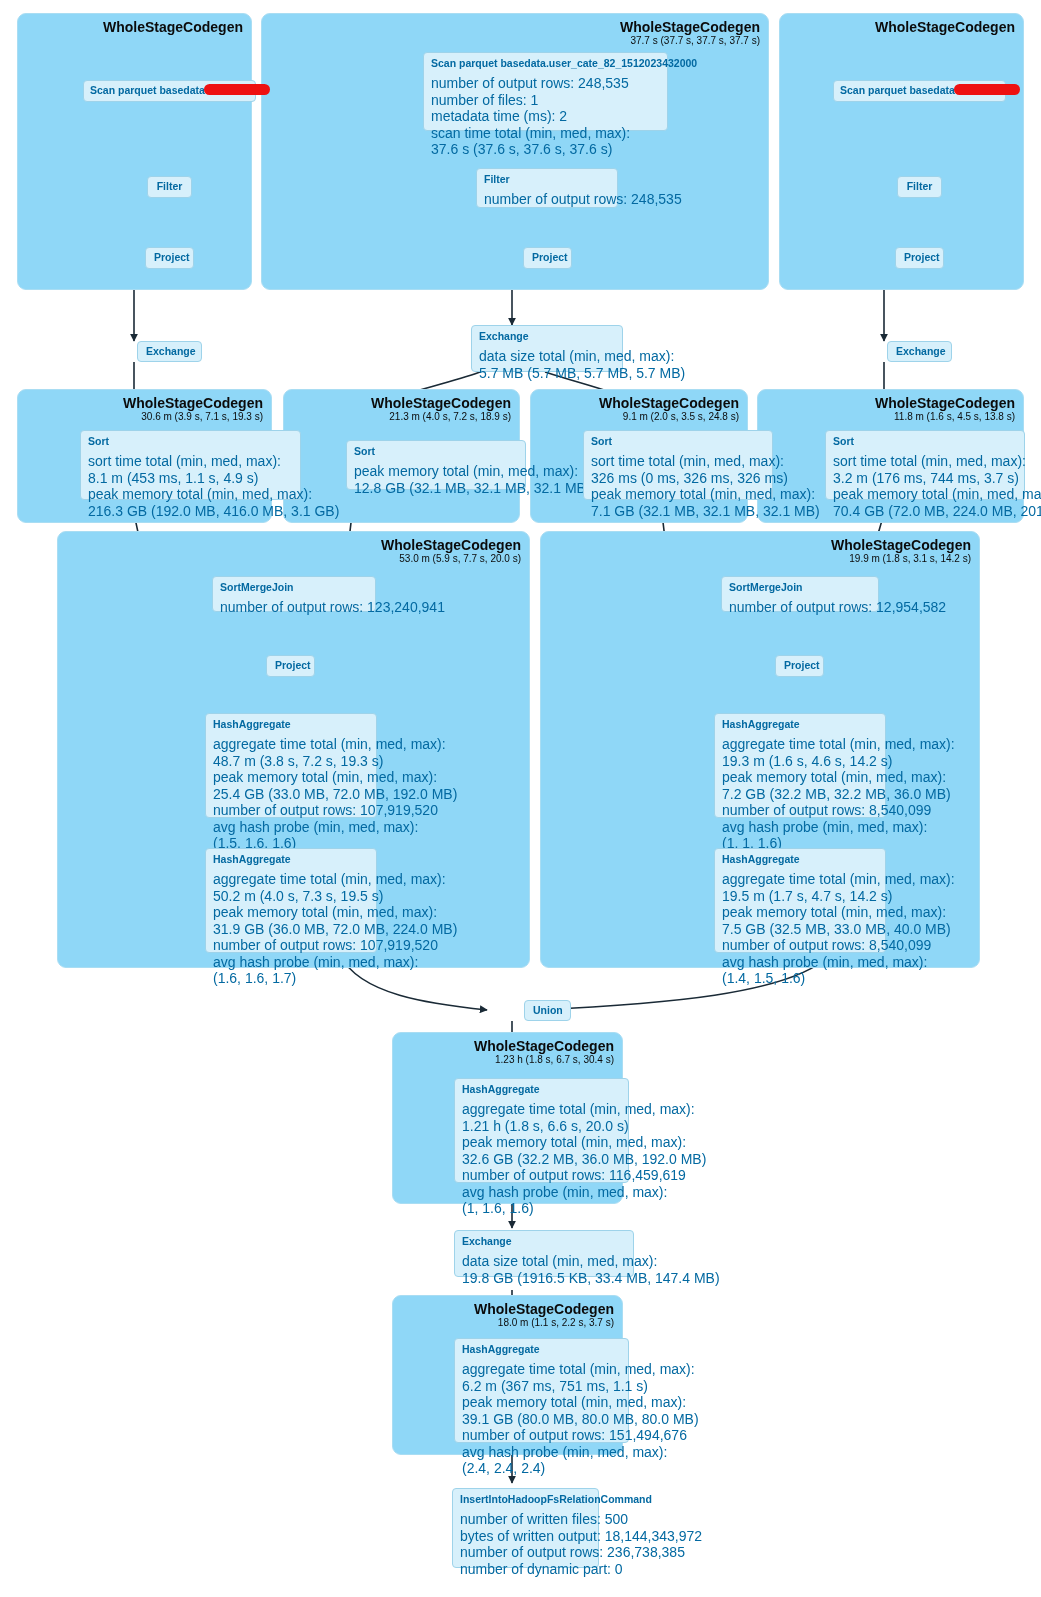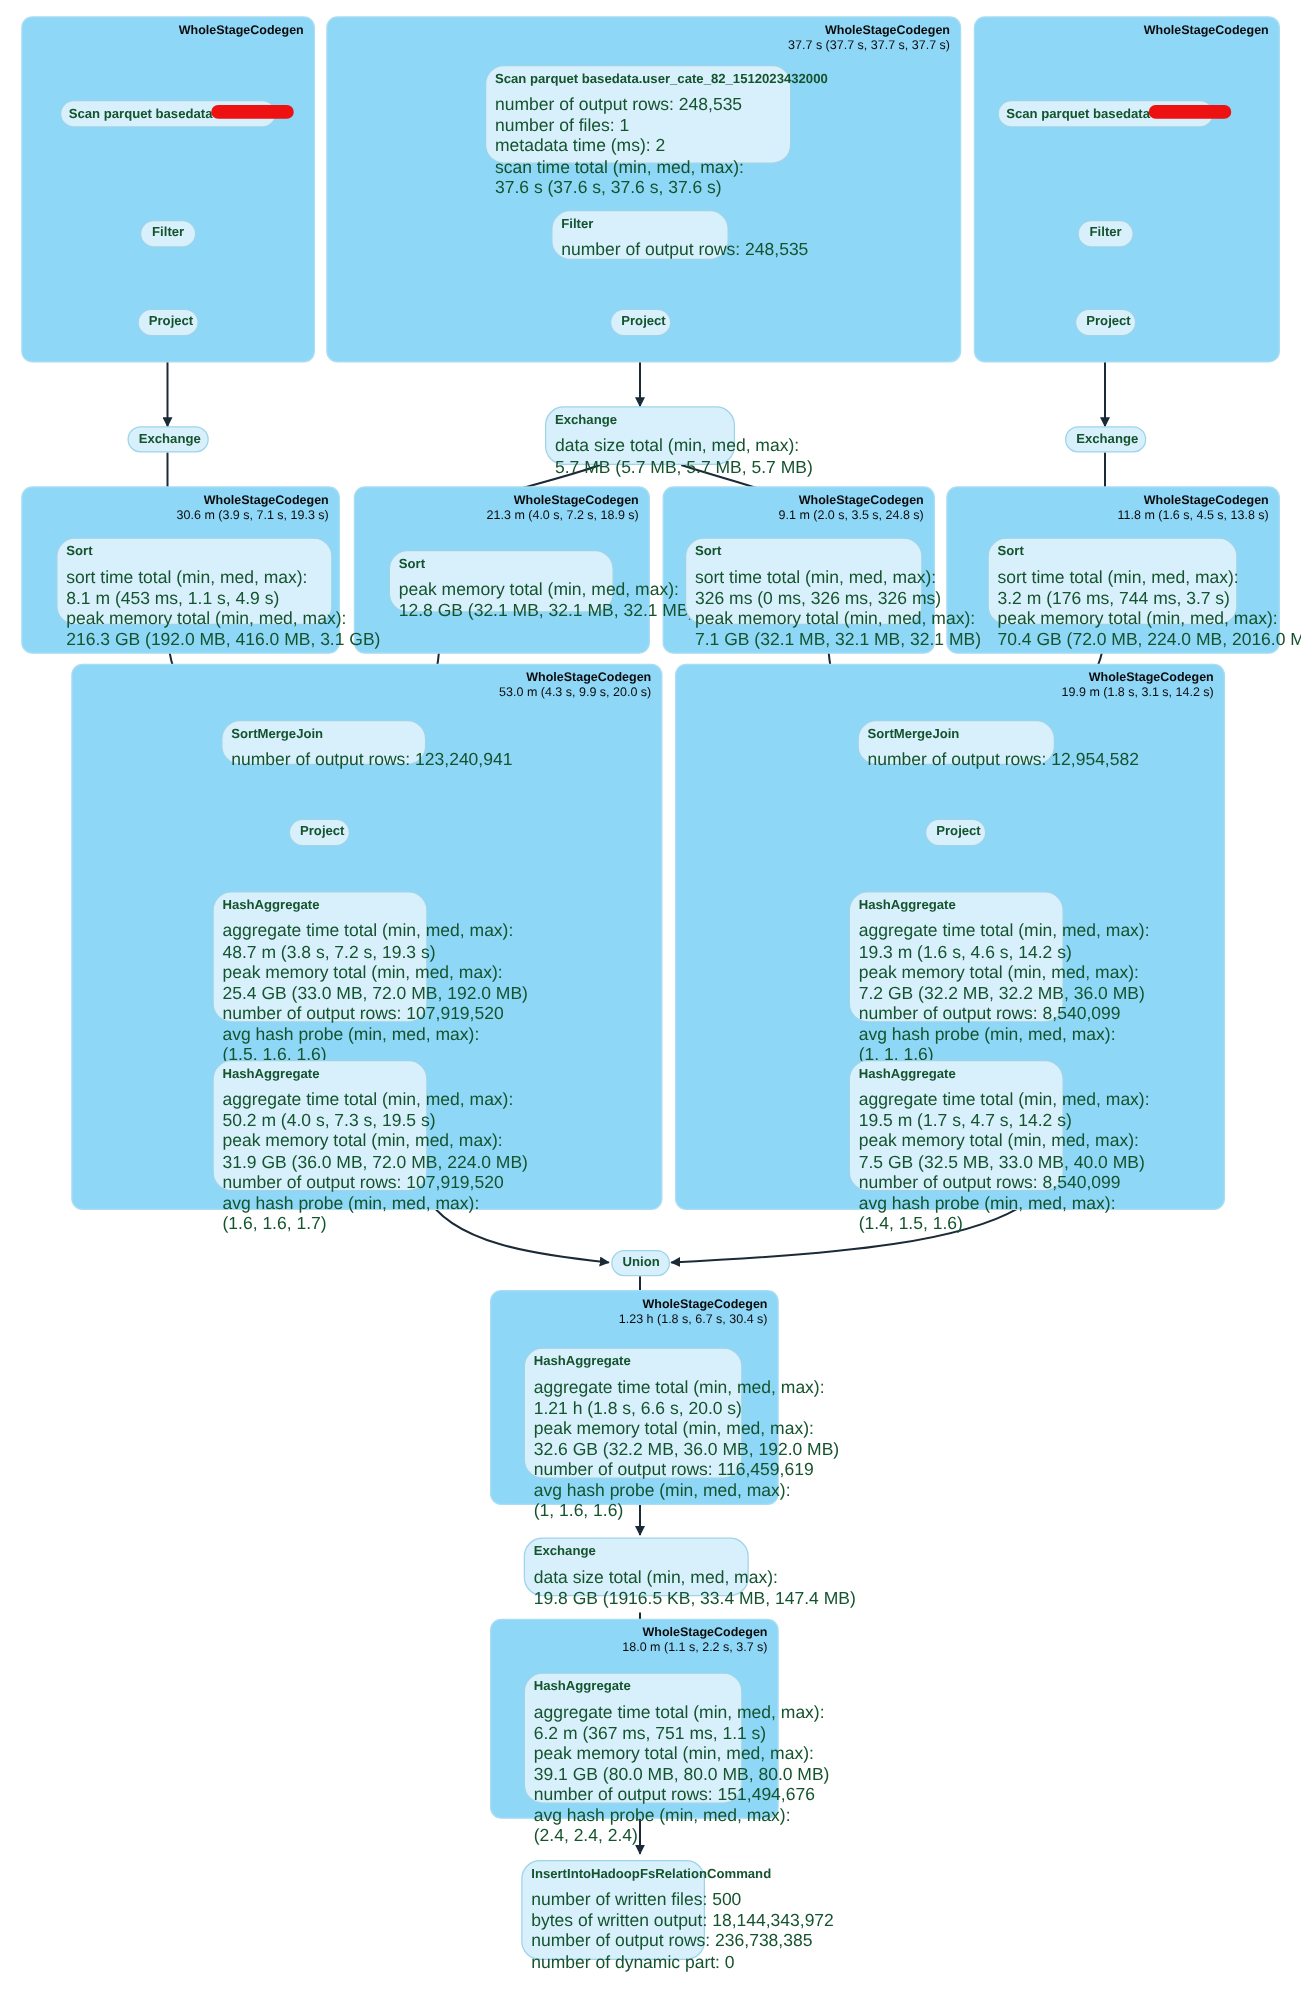--- a/index.html
+++ b/index.html
@@ -37,41 +37,42 @@
   }
   .cluster-label {
     position: absolute;
     right: 8px;
     top: 5px;
     text-align: right;
     color: #0b0b0b;
     line-height: 1.15;
   }
   .cluster-label .cl-title {
-    font-size: 10px;
+    font-size: 14px;
     font-weight: bold;
     display: block;
     white-space: nowrap;
     text-align: right;
   }
   .cluster-label .cl-sub {
     font-size: 10px;
     font-weight: normal;
     display: block;
     white-space: nowrap;
   }
   
   .node {
     position: absolute;
     background: #d7f0fb;
     border: 1px solid #9ed3ea;
-    border-radius: 15px;
+    border-radius: 4px;
     box-sizing: border-box;
     padding: 4px 7px 5px 7px;
-    color: #14532d;
+    color: #0369a1;
+    margin-left: 35px;
   }
   .node .n-title {
     font-size: 10.5px;
     font-weight: bold;
     white-space: nowrap;
     display: block;
     line-height: 1.25;
   }
   .node .n-metrics {
     font-size: 14px;
@@ -198,21 +199,21 @@
   <div class="cluster" style="left:757px; top:389px; width:267px; height:134px;">
     <div class="cluster-label">
       <span class="cl-title">WholeStageCodegen</span>
       <span class="cl-sub">11.8 m (1.6 s, 4.5 s, 13.8 s)</span>
     </div>
   </div>
 
   <div class="cluster" style="left:57px; top:531px; width:473px; height:437px;">
     <div class="cluster-label">
       <span class="cl-title">WholeStageCodegen</span>
-      <span class="cl-sub">53.0 m (4.3 s, 9.9 s, 20.0 s)</span>
+      <span class="cl-sub">53.0 m (5.9 s, 7.7 s, 20.0 s)</span>
     </div>
   </div>
 
   <div class="cluster" style="left:540px; top:531px; width:440px; height:437px;">
     <div class="cluster-label">
       <span class="cl-title">WholeStageCodegen</span>
       <span class="cl-sub">19.9 m (1.8 s, 3.1 s, 14.2 s)</span>
     </div>
   </div>
 

